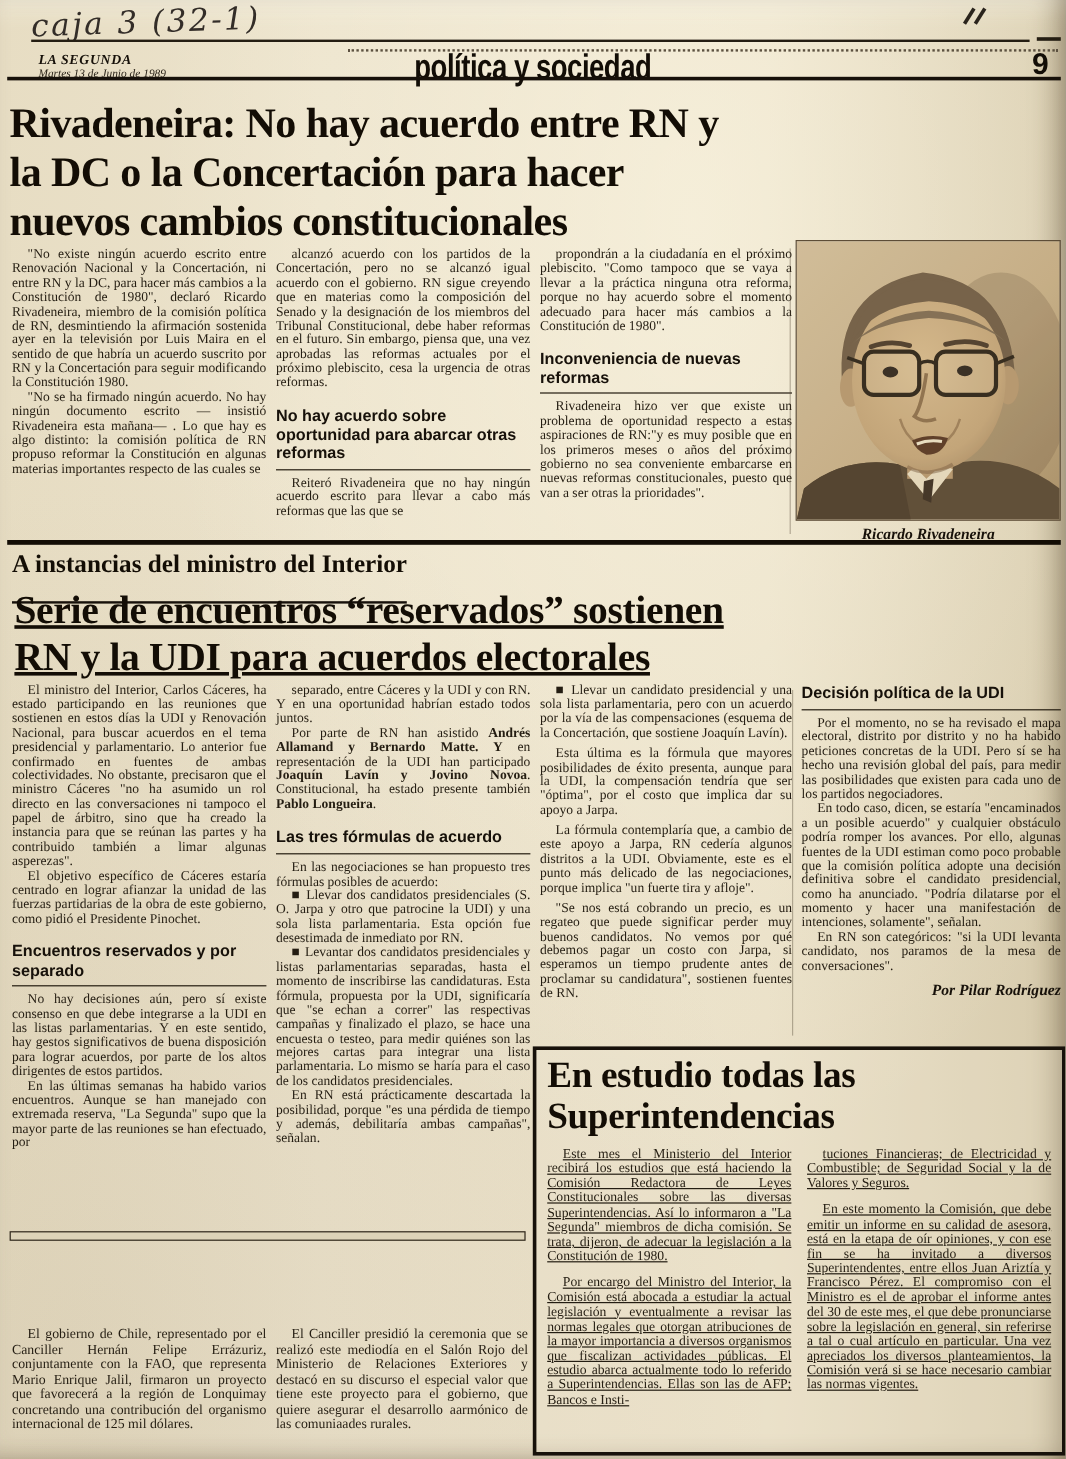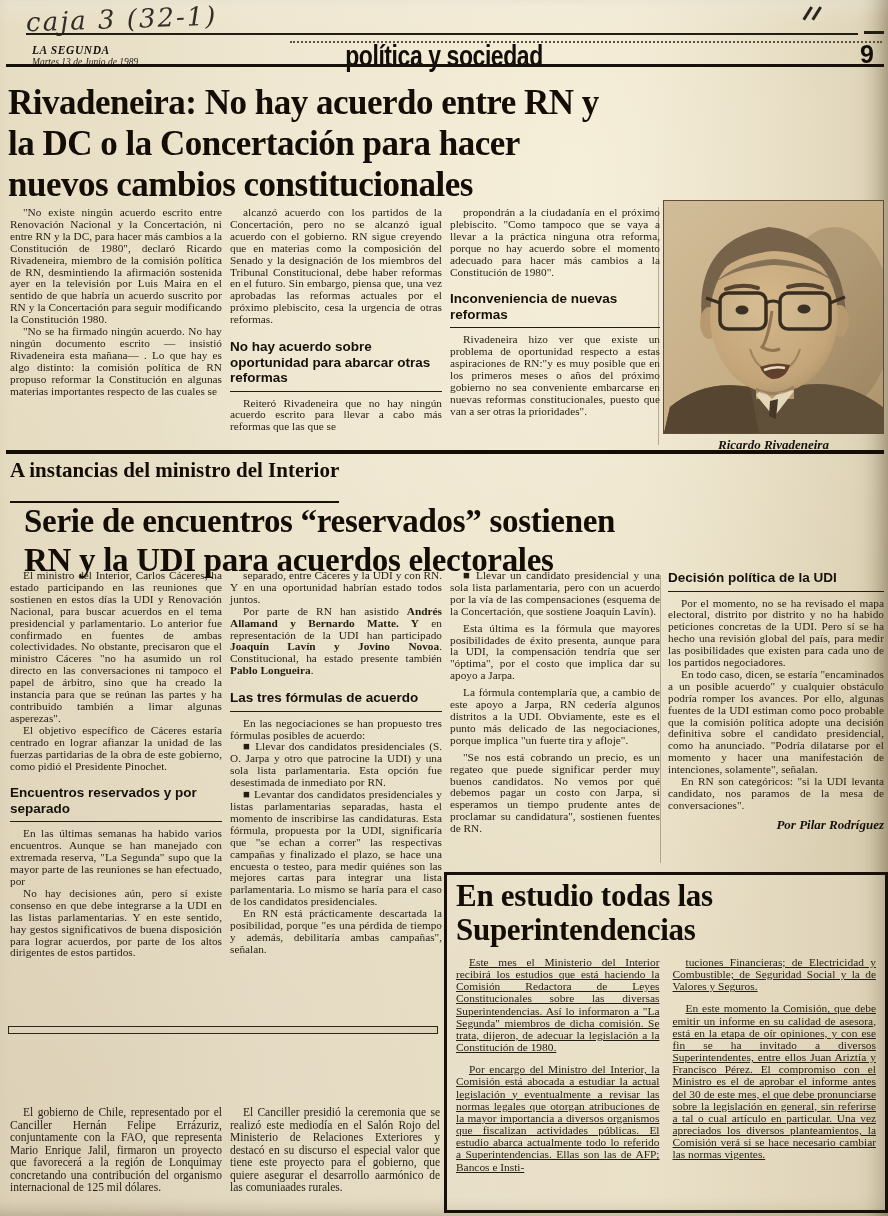--- a/index.html
+++ b/index.html
@@ -153,31 +153,31 @@
       <rect width="219" height="232" fill="rgba(235,224,195,0.07)"></rect>
     </svg>
     <figcaption class="photo-caption">Ricardo Rivadeneira</figcaption>
   </figure>
 
   <div class="abs rule-a1-bottom"></div>
 
   <div class="abs kicker">
     <span>A instancias del ministro del Interior</span>
   </div>
-  <h2 class="abs a2-headline" style="margin:16px;">
+  <h2 class="abs a2-headline" style="margin:4px;text-decoration:underline;">
     <span>Serie de encuentros  “reservados” sostienen</span><br>
     <span>RN y la UDI para  acuerdos electorales</span>
   </h2>
 
   <div class="col" style="left:10px;top:570px;width:212px;">
     <p>El ministro del Interior, Carlos Cáceres, ha estado participando en las reuniones que sostienen en estos días la UDI y Renovación Nacional, para buscar acuerdos en el tema presidencial y parlamentario. Lo anterior fue confirmado en fuentes de ambas colectividades. No obstante, precisaron que el ministro Cáceres "no ha asumido un rol directo en las conversaciones ni tampoco el papel de árbitro, sino que ha creado la instancia para que se reúnan las partes y ha contribuido también a limar algunas asperezas".</p>
     <p>El objetivo específico de Cáceres estaría centrado en lograr afianzar la unidad de las fuerzas partidarias de la obra de este gobierno, como pidió el Presidente Pinochet.</p>
     <div class="subhead">Encuentros reservados y por separado</div>
+    <p>No hay decisiones aún, pero sí existe consenso en que debe integrarse a la UDI en las listas parlamentarias. Y en este sentido, hay gestos significativos de buena disposición para lograr acuerdos, por parte de los altos dirigentes de estos partidos.</p>
     <p>En las últimas semanas ha habido varios encuentros. Aunque se han manejado con extremada reserva, "La Segunda" supo que la mayor parte de las reuniones se han efectuado, por</p>
-    <p>No hay decisiones aún, pero sí existe consenso en que debe integrarse a la UDI en las listas parlamentarias. Y en este sentido, hay gestos significativos de buena disposición para lograr acuerdos, por parte de los altos dirigentes de estos partidos.</p>
   </div>
 
   <div class="col" style="left:230px;top:570px;width:212px;">
     <p>separado, entre Cáceres y la UDI y con RN. Y en una oportunidad habrían estado todos juntos.</p>
     <p><span>Por parte de RN han asistido </span><b>Andrés Allamand y Bernardo Matte. Y</b><span> en representación de la UDI han participado </span><b>Joaquín Lavín y Jovino Novoa</b><span>. Constitucional, ha estado presente también </span><b>Pablo Longueira</b><span>.</span></p>
     <div class="subhead">Las tres fórmulas de acuerdo</div>
     <p>En las negociaciones se han propuesto tres fórmulas posibles de acuerdo:</p>
     <p>■ Llevar dos candidatos presidenciales (S. O. Jarpa y otro que patrocine la UDI) y una sola lista parlamentaria. Esta opción fue desestimada de inmediato por RN.</p>
     <p>■ Levantar dos candidatos presidenciales y listas parlamentarias separadas, hasta el momento de inscribirse las candidaturas. Esta fórmula, propuesta por la UDI, significaría que "se echan a correr" las respectivas campañas y finalizado el plazo, se hace una encuesta o testeo, para medir quiénes son las mejores cartas para integrar una lista parlamentaria. Lo mismo se haría para el caso de los candidatos presidenciales.</p>
     <p>En RN está prácticamente descartada la posibilidad, porque "es una pérdida de tiempo y además, debilitaría ambas campañas", señalan.</p>

